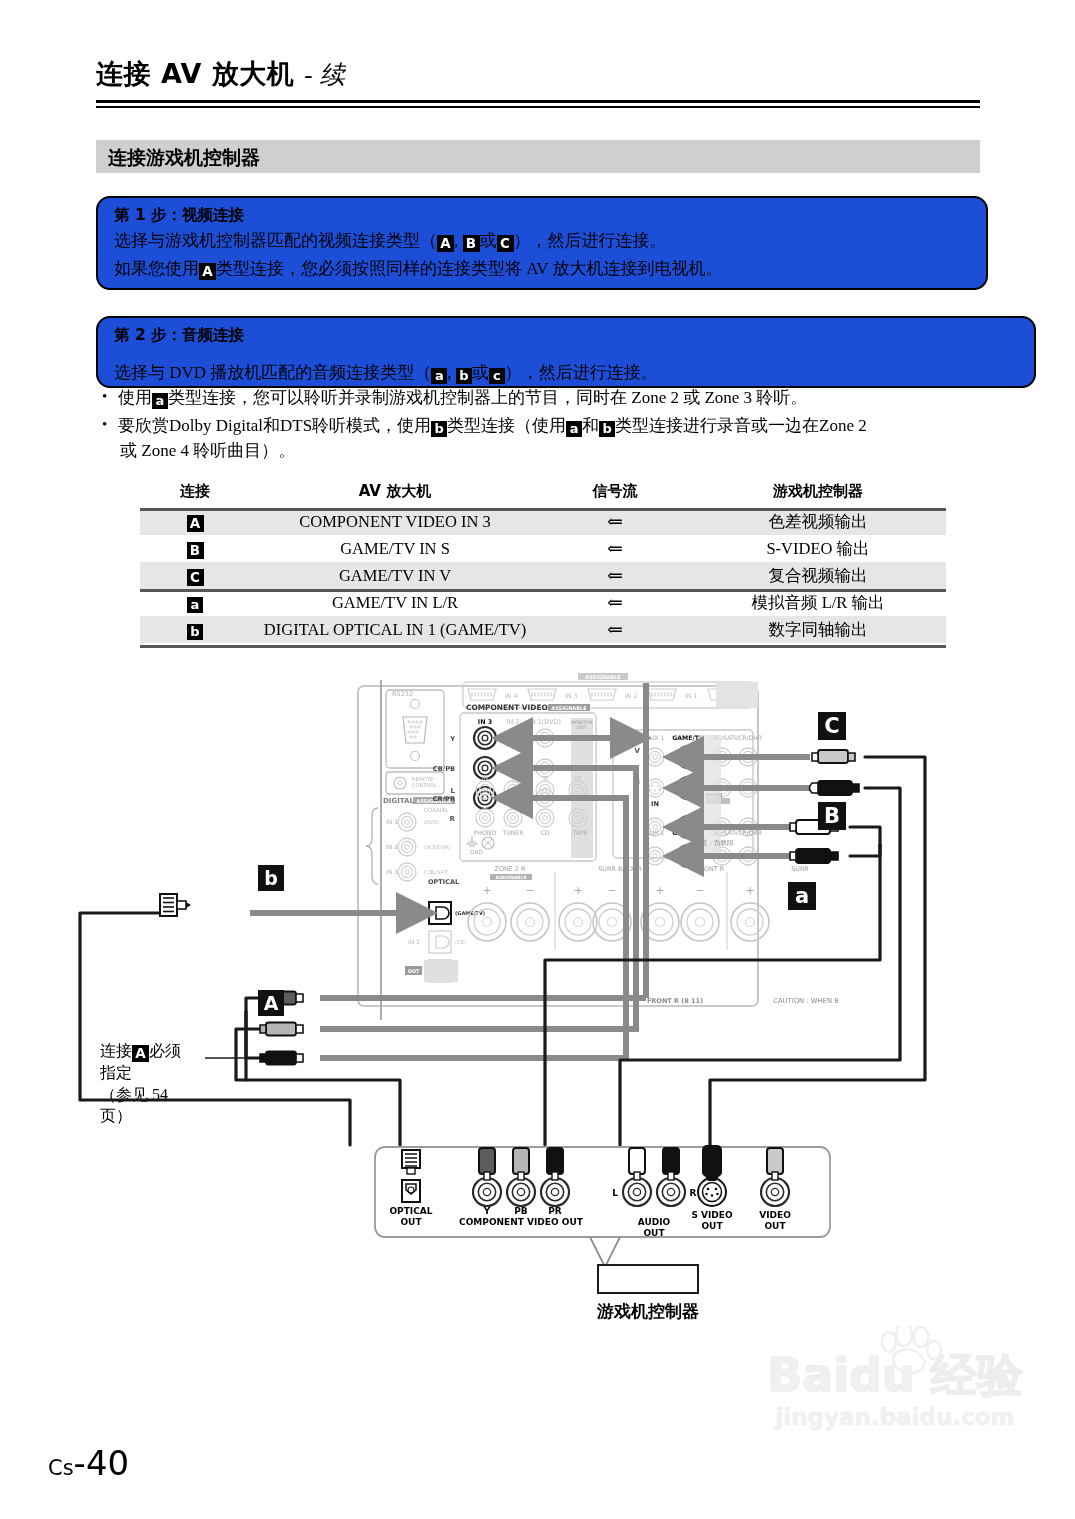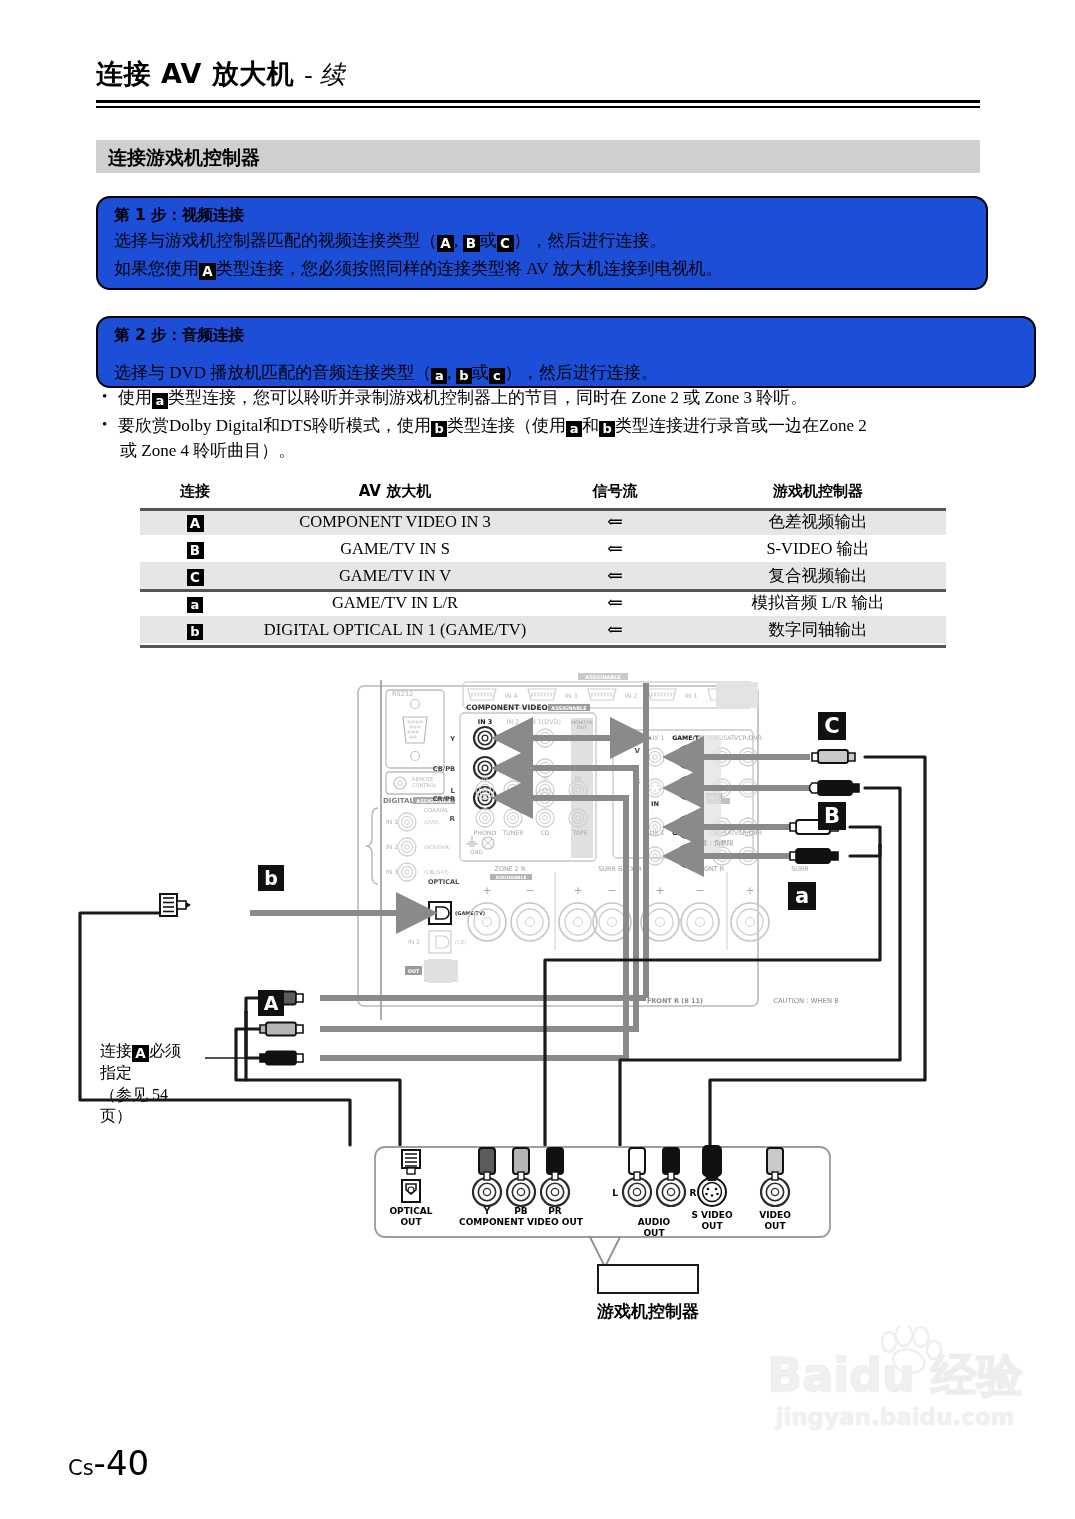--- a/index.html
+++ b/index.html
@@ -89,21 +89,21 @@
     position:absolute;left:100px;top:1040px;width:110px;
     font-size:16px;line-height:1.35;
   }
 
   
   .pagenum{
     position:absolute;left:48px;top:1443px;
     font-family:"DejaVu Sans","Liberation Sans",sans-serif;
     font-size:34px;font-weight:normal;
   }
-  .pagenum .cs{font-size:21px;margin-left:20px;}
+  .pagenum .cs{font-size:21px;}
 
   .watermark{
     position:absolute;left:745px;top:1352px;width:300px;height:120px;
     color:#f0f0f0;text-align:center;pointer-events:none;
   }
   .wm-main{
     font-family:"DejaVu Sans","Liberation Sans",sans-serif;
     font-size:46px;font-weight:bold;line-height:1;
     -webkit-text-stroke:1px #ededed;
     text-shadow:0 0 2px #e4e4e4;

